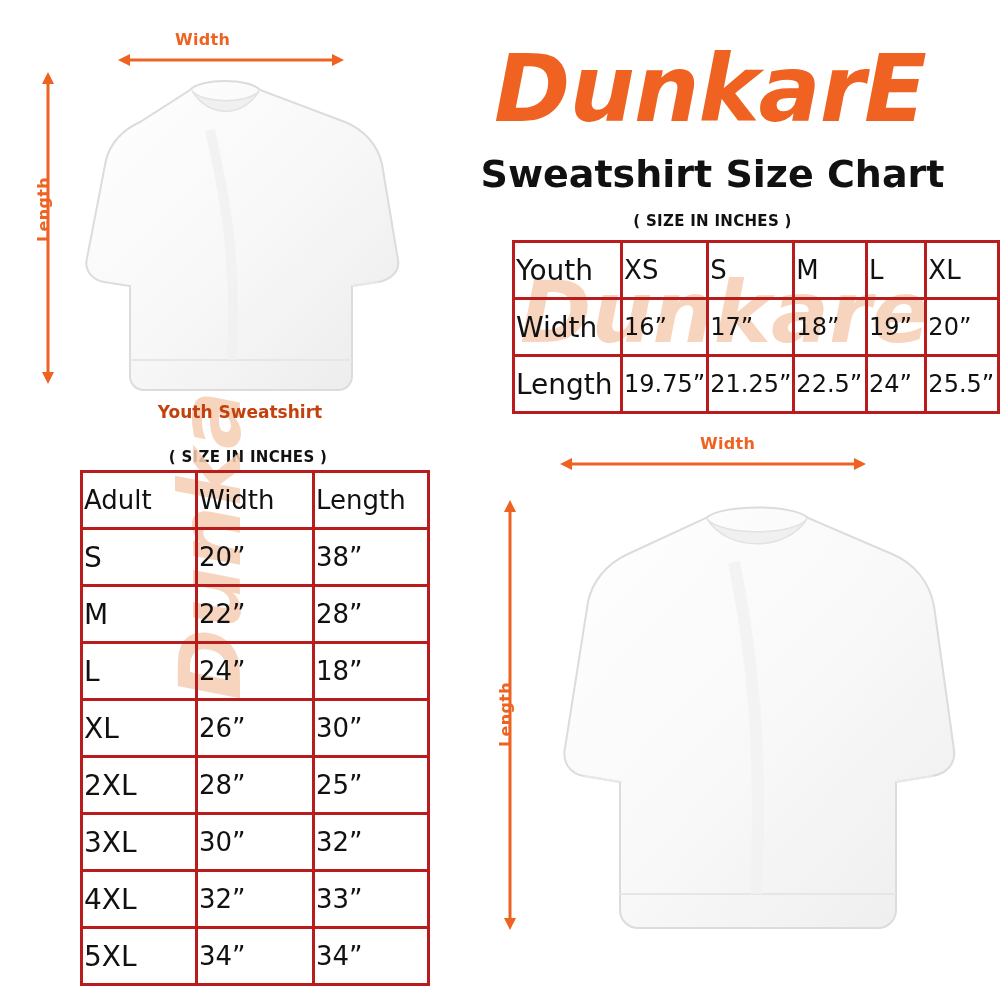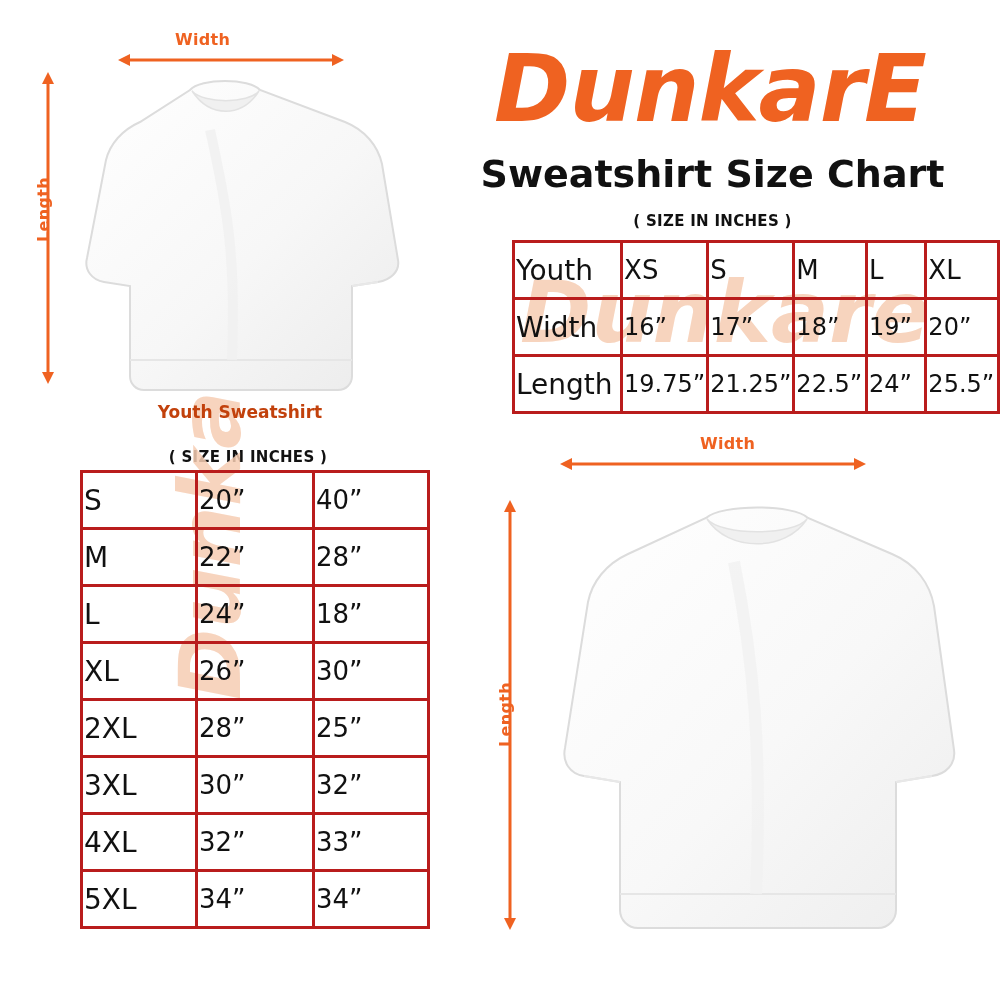--- a/index.html
+++ b/index.html
@@ -273,24 +273,29 @@
       <td class="cell">21.25”</td>
       <td class="cell">22.5”</td>
       <td class="cell">24”</td>
       <td class="cell">25.5”</td>
     </tr>
   </tbody>
     </table>
 
   <table id="adult-table">
     <tbody>
+        <tr class="head">
+      <td class="c0">Adult</td>
+      <td class="c1">Width</td>
+      <td class="c2">Length</td>
+    </tr>
     <tr>
       <td class="c0">S</td>
       <td class="c1">20”</td>
-      <td class="c2">40”</td>
+      <td class="c2">38”</td>
     </tr>
     <tr>
       <td class="c0">M</td>
       <td class="c1">22”</td>
       <td class="c2">28”</td>
     </tr>
     <tr>
       <td class="c0">L</td>
       <td class="c1">24”</td>
       <td class="c2">18”</td>

